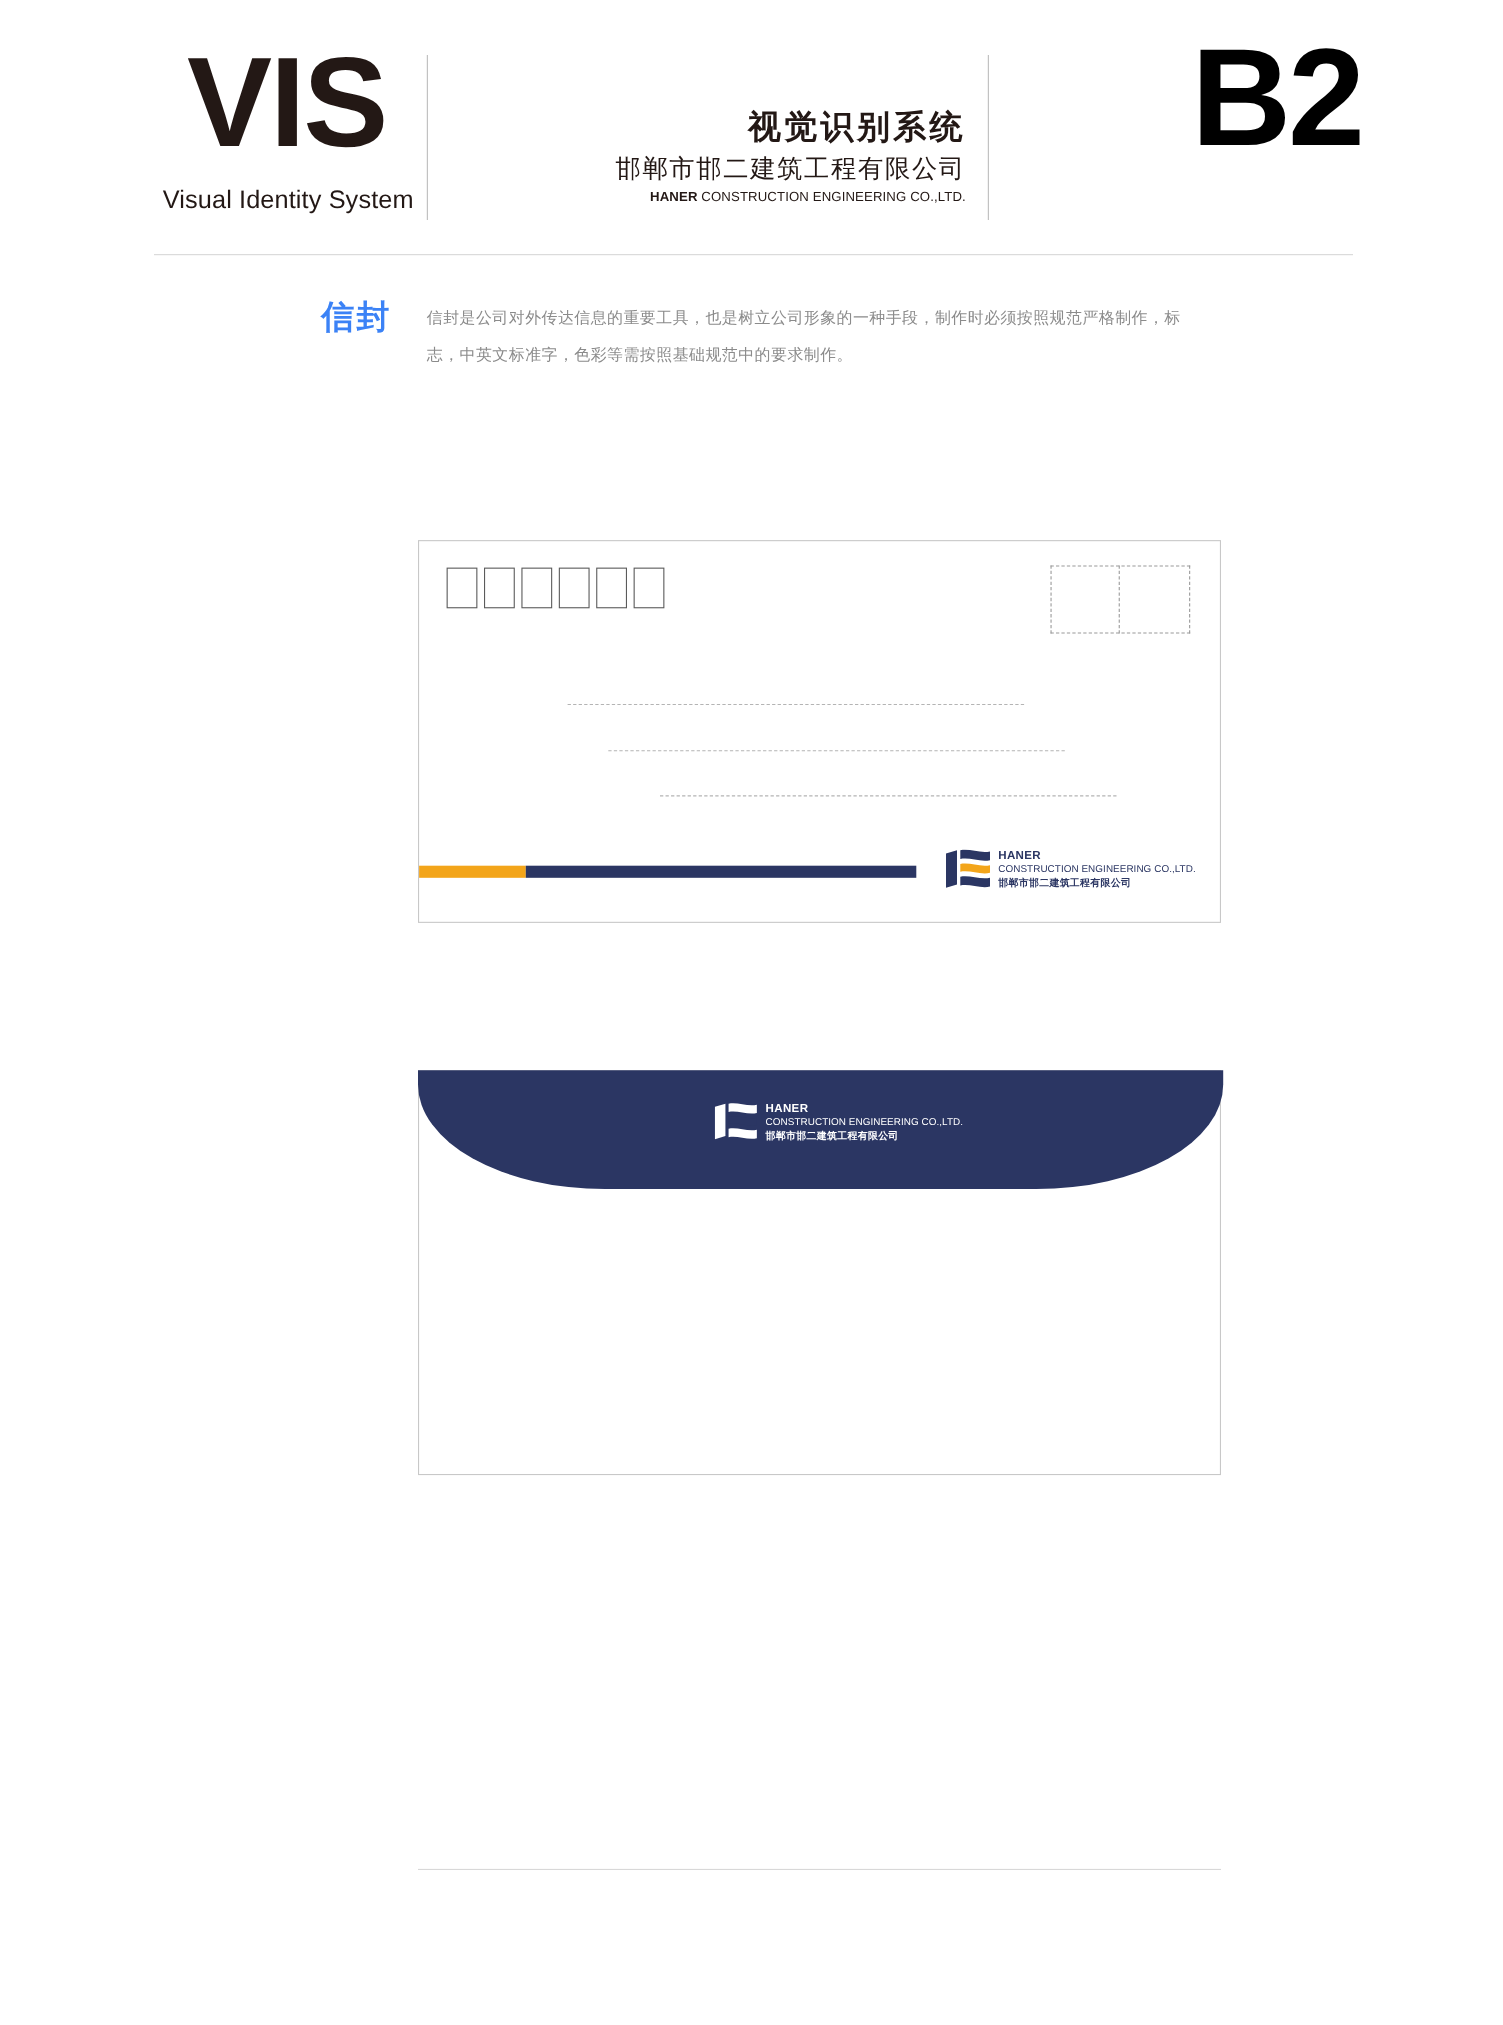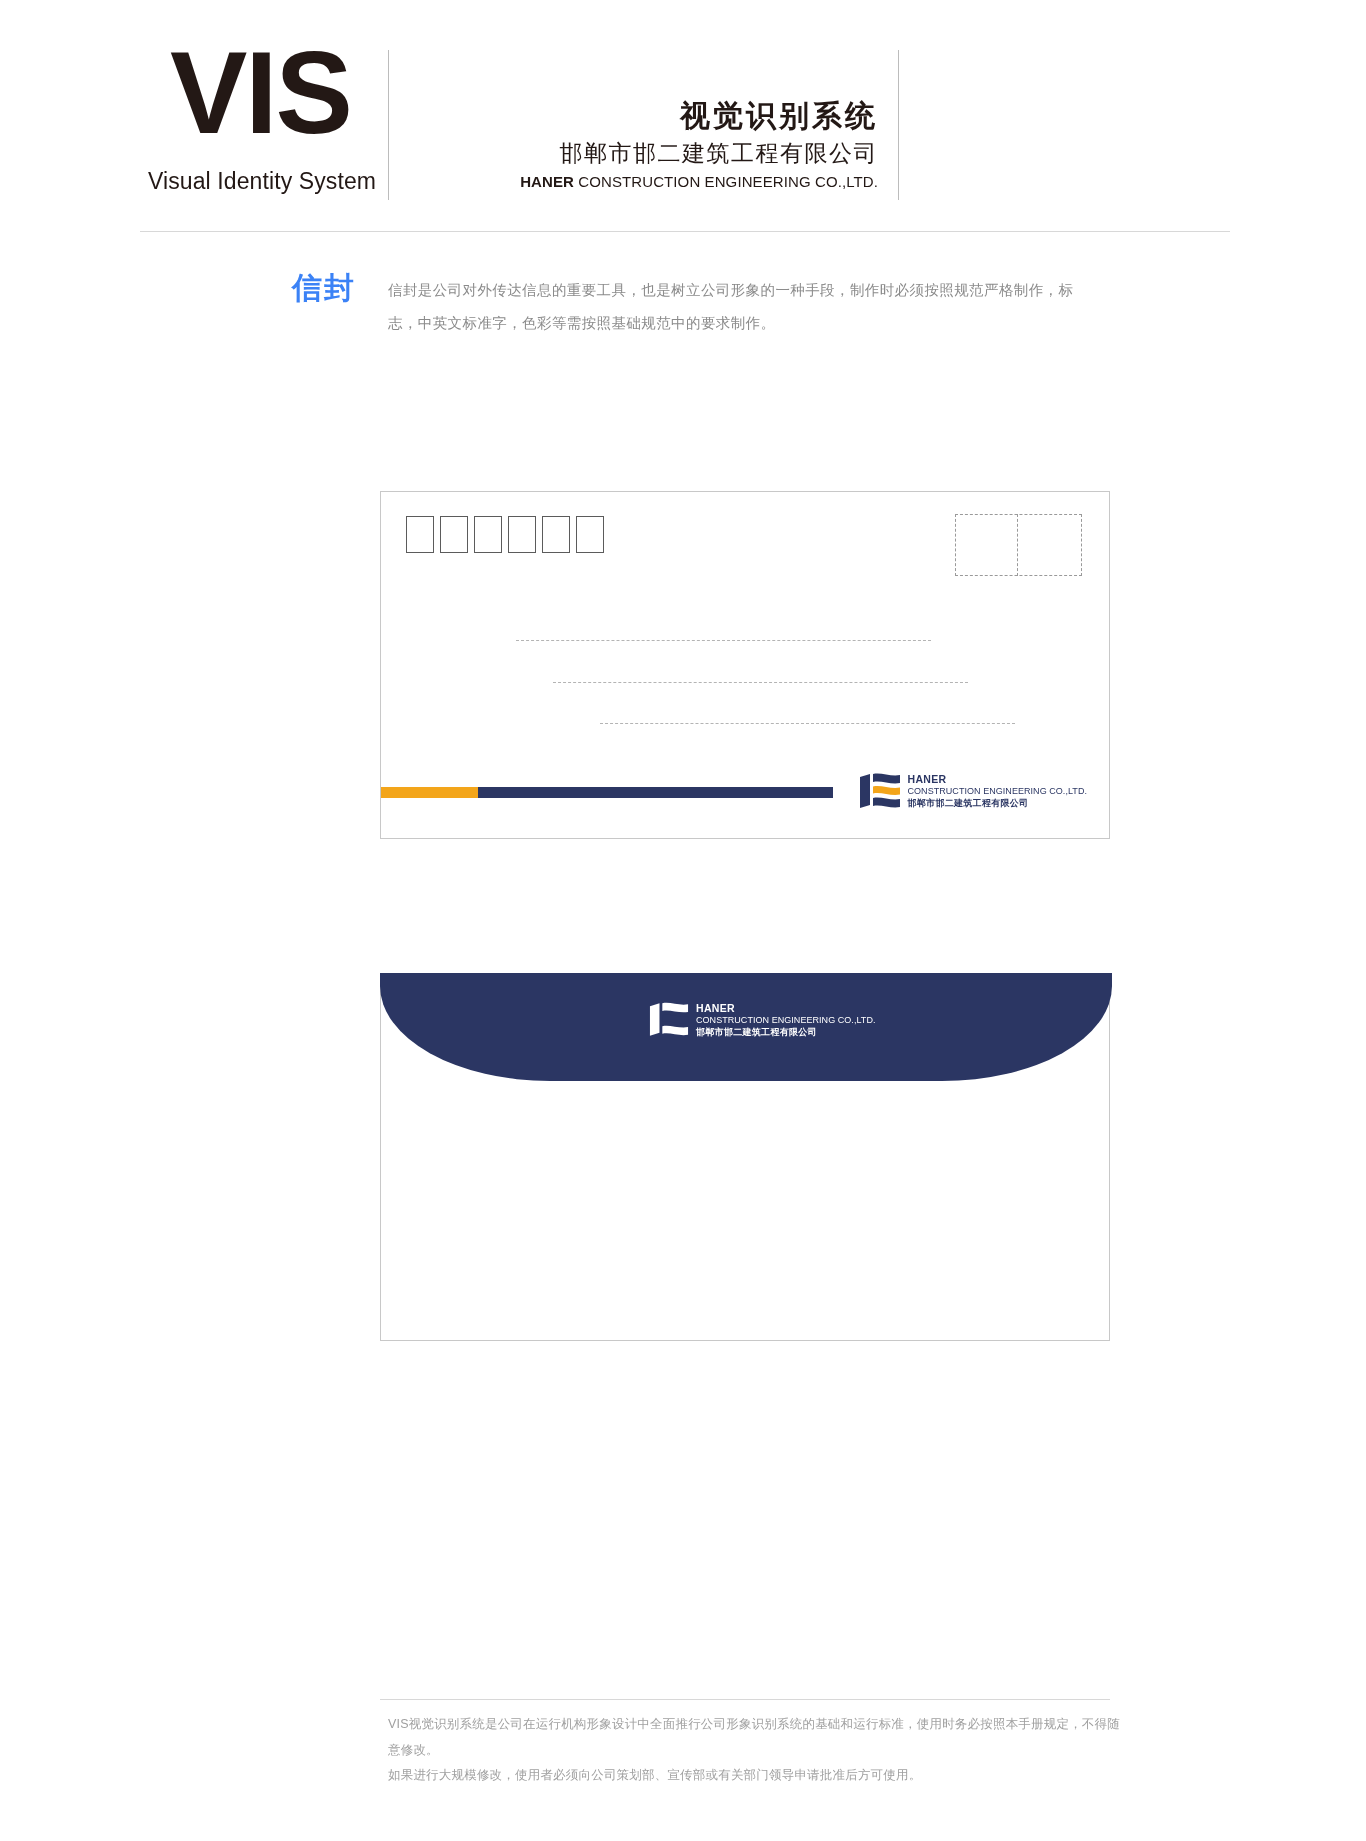--- a/index.html
+++ b/index.html
@@ -32,21 +32,21 @@
   .hdr-center { position:absolute; left:420px; top:96px; width:458px; text-align:right; }
   .hdr-cn-main {
     font-size:30px; font-weight:bold; color:#231815;
     letter-spacing:3px; line-height:1.3;
   }
   .hdr-cn-sub {
     font-size:23px; font-weight:400; color:#231815;
     letter-spacing:1.5px; line-height:1.42; margin-top:2px;
   }
   .hdr-en {
-    font-size:15px; color:#231815; line-height:1.4;
+    font-size:12px; color:#231815; line-height:1.4;
     letter-spacing:0.1px; margin-top:1px; white-space:nowrap;text-align:right;
   }
   .hdr-en b { font-weight:bold; }
 
   .page-code {
     position:absolute; right:128px; top:26px;
     font-size:126px; font-weight:bold; color:#000;
     letter-spacing:-3px; line-height:1;
   }
 
@@ -139,20 +139,21 @@
     <div class="hdr-divider-2"></div>
 
     <div class="hdr-center">
       <div class="hdr-cn-main">视觉识别系统</div>
       <div class="hdr-cn-sub">邯郸市邯二建筑工程有限公司</div>
       <div class="hdr-en">
         <b>HANER</b><span> CONSTRUCTION ENGINEERING CO.,LTD.</span>
       </div>
     </div>
 
+    <div class="page-code">B2</div>
     <div class="hdr-rule"></div>
   </div>
 
   <div class="sec-title">信封</div>
   <div class="sec-desc">
     <div>信封是公司对外传达信息的重要工具，也是树立公司形象的一种手段，制作时必须按照规范严格制作，标</div>
     <div>志，中英文标准字，色彩等需按照基础规范中的要求制作。</div>
   </div>
 
   <div class="env-front">
@@ -214,18 +215,14 @@
         <span class="logo-txt">
           <span class="logo-en1">HANER</span>
           <span class="logo-en2">CONSTRUCTION ENGINEERING CO.,LTD.</span>
           <span class="logo-cn">邯郸市邯二建筑工程有限公司</span>
         </span>
       </div>
     </div>
   </div>
 
   <div class="footer-rule"></div>
-  <div class="footer-text">
-    <div>VIS视觉识别系统是公司在运行机构形象设计中全面推行公司形象识别系统的基础和运行标准，使用时务必按照本手册规定，不得随意修改。</div>
-    <div>如果进行大规模修改，使用者必须向公司策划部、宣传部或有关部门领导申请批准后方可使用。</div>
-  </div>
 
 </div>
 
 </body></html>

